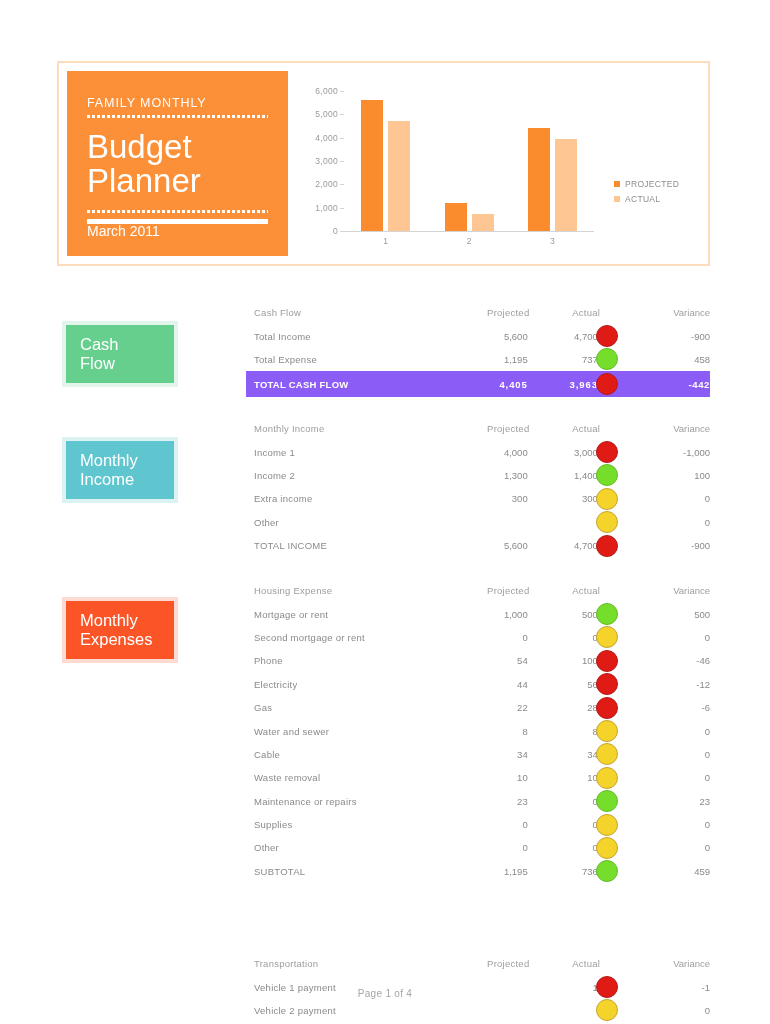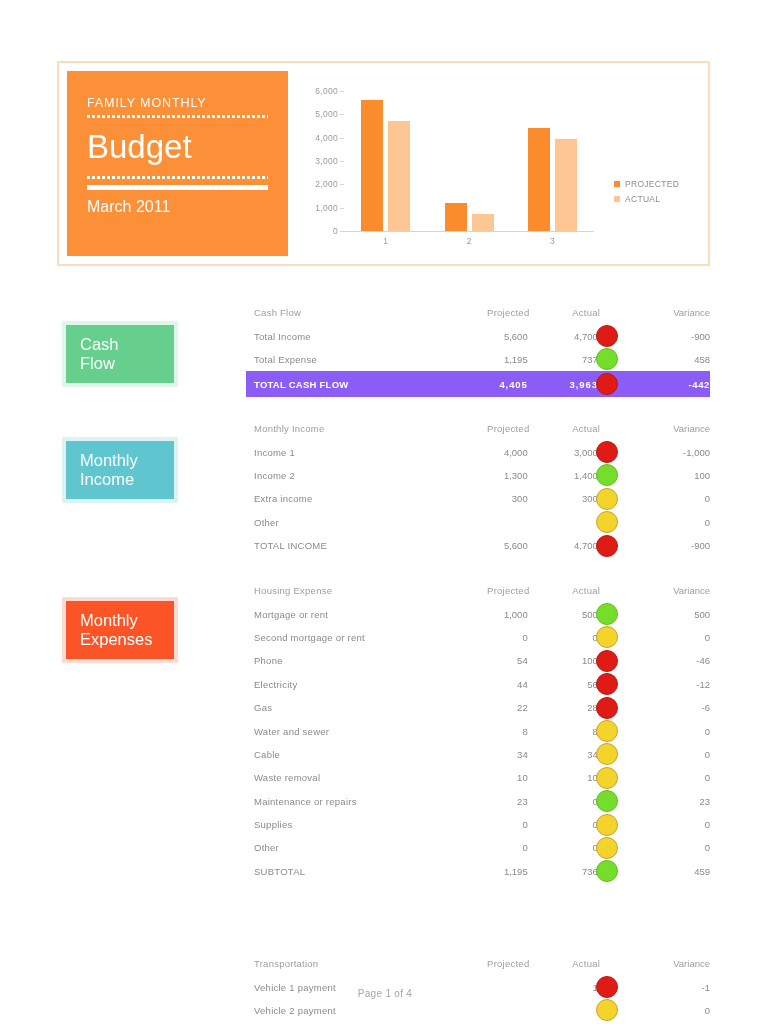--- a/index.html
+++ b/index.html
@@ -59,23 +59,22 @@
     margin: 12px 0 0 0;
     letter-spacing: 0px;
   }
   .solid-rule {
     height: 5px;
     background: #ffffff;
     margin-top: 6px;
   }
   .date-line {
     color: #ffffff;
-    font-size: 16px;
+    font-size: 14px;
     line-height: 15px;
-    margin-top: 9px;
   }
 
   
   #chart-area {
     position: absolute;
     left: 237px;
     top: 8px;
     width: 408px;
     height: 185px;
   }
@@ -216,20 +215,21 @@
 </style>
 </head>
 <body>
 
 <div id="header-frame">
 
   <div id="title-block">
     <div class="kicker">FAMILY MONTHLY</div>
     <div class="dot-rule"></div>
     <div class="big-title">Budget</div>
+    <div class="big-title" style="margin-top:0;">Planner</div>
     <div class="dot-rule" style="margin-top:12px;"></div>
     <div class="solid-rule"></div>
     <div class="date-line">March 2011</div>
   </div>
 
   <div id="chart-area">
     <div id="plot">
         <div class="ytick" style="top: 140px;">0</div>
         <div class="ytick-mark" style="top: 140px;"></div>
         <div class="ytick" style="top: 116.667px;">1,000</div>

